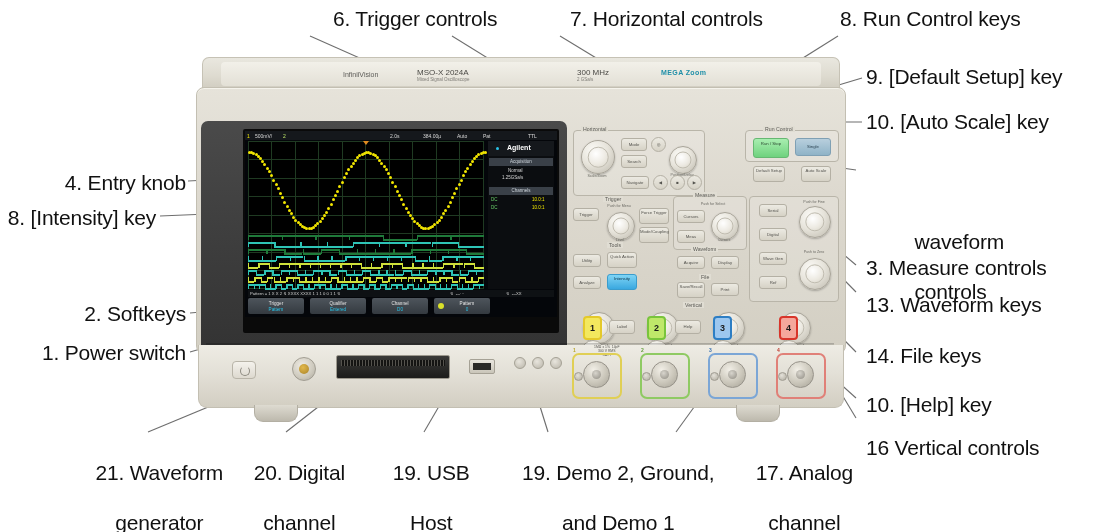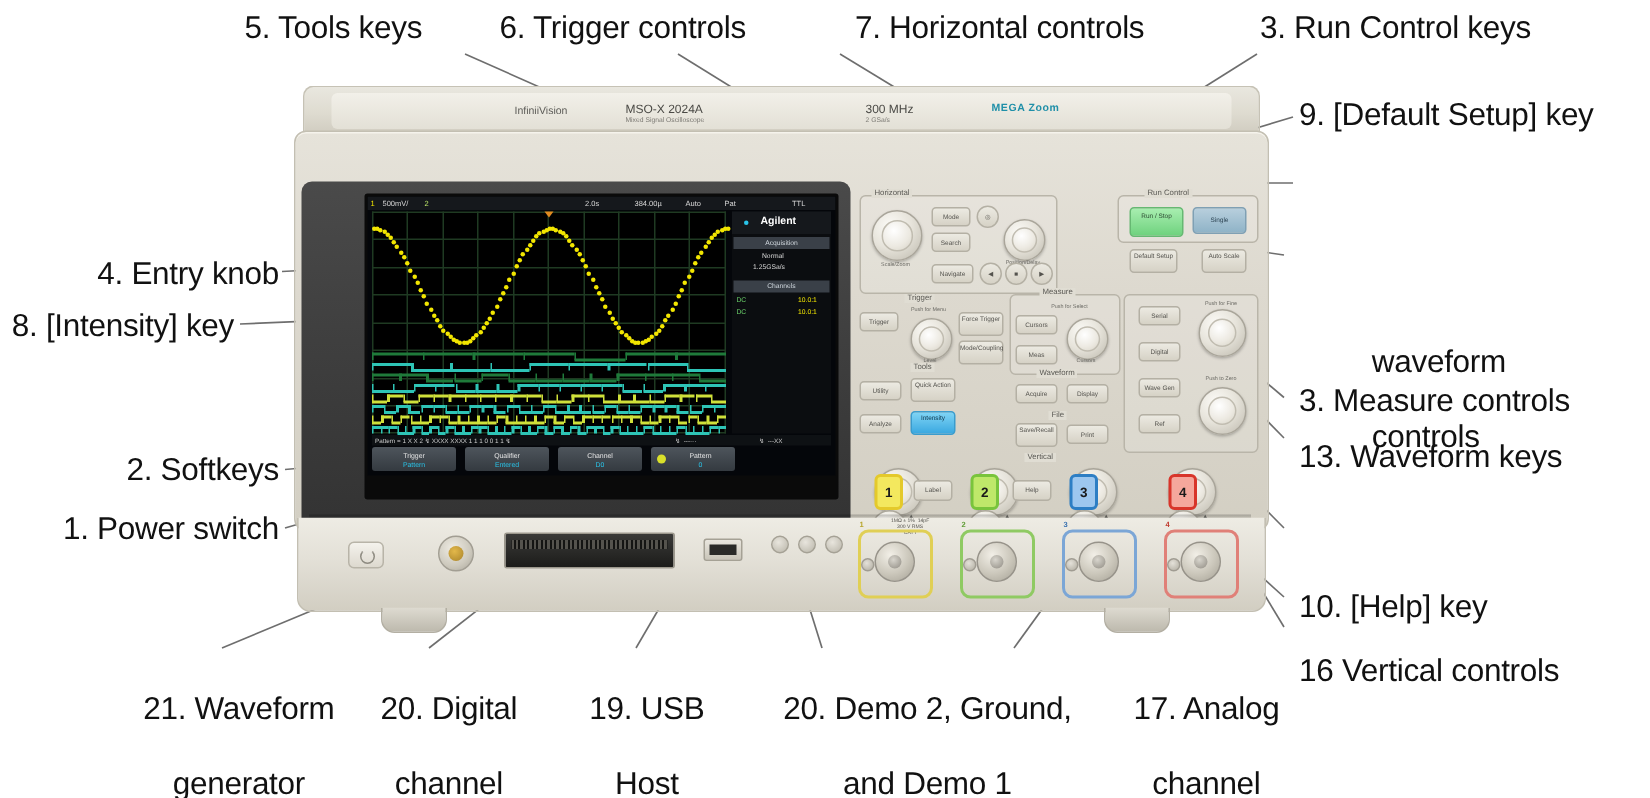--- a/index.html
+++ b/index.html
@@ -280,35 +280,36 @@
       <path d="M424 432 L466 360"></path>
 
       <path d="M548 432 L528 368"></path>
 
       <path d="M676 432 L734 352"></path>
 
       <path d="M856 418 L786 302"></path>
     </g>
   </svg>
 
-  <div class="callout lf" style="left:163px;top:6px;">5. Tools keys</div>
   <div class="callout lf" style="left:333px;top:6px;">6. Trigger controls</div>
   <div class="callout lf" style="left:570px;top:6px;">7. Horizontal controls</div>
-  <div class="callout lf" style="left:840px;top:6px;">3. Run Control keys</div>
+  <div class="callout lf" style="left:840px;top:6px;">8. Run Control keys</div>
 
   <div class="callout lf" style="left:866px;top:64px;">9. [Default Setup] key</div>
+  <div class="callout lf" style="left:866px;top:109px;">10. [Auto Scale] key</div>
 
   <div class="callout lf" style="left:866px;top:154px;">
     <br>
     <span style="margin-left:26px;display:inline-block;">waveform</span><br>
     <span style="margin-left:26px;display:inline-block;">controls</span>
   </div>
 
   <div class="callout lf" style="left:866px;top:255px;">3. Measure controls</div>
   <div class="callout lf" style="left:866px;top:292px;">13. Waveform keys</div>
+  <div class="callout lf" style="left:866px;top:343px;">14. File keys</div>
   <div class="callout lf" style="left:866px;top:392px;">10. [Help] key</div>
   <div class="callout lf" style="left:866px;top:435px;">16 Vertical controls</div>
 
   <div class="callout rt" style="left:10px;top:170px;width:176px;">4. Entry knob</div>
   <div class="callout rt" style="left:0px;top:205px;width:156px;">8. [Intensity] key</div>
   <div class="callout rt" style="left:10px;top:301px;width:176px;">2. Softkeys</div>
   <div class="callout rt" style="left:0px;top:340px;width:186px;">1. Power switch</div>
 
   <div class="callout ctr" style="left:62px;top:435px;width:172px;">
     <span>21. Waveform</span><br>
@@ -322,21 +323,21 @@
     
   </div>
 
   <div class="callout ctr" style="left:368px;top:435px;width:104px;">
     <span>19. USB</span><br>
     <span>Host</span><br>
     
   </div>
 
   <div class="callout ctr" style="left:492px;top:435px;width:230px;">
-    <span>20. Demo 2, Ground,</span><br>
+    <span>19. Demo 2, Ground,</span><br>
     <span>and Demo 1</span><br>
     
   </div>
 
   <div class="callout ctr" style="left:730px;top:435px;width:126px;">
     <span>17. Analog</span><br>
     <span>channel</span><br>
     
   </div>
 

